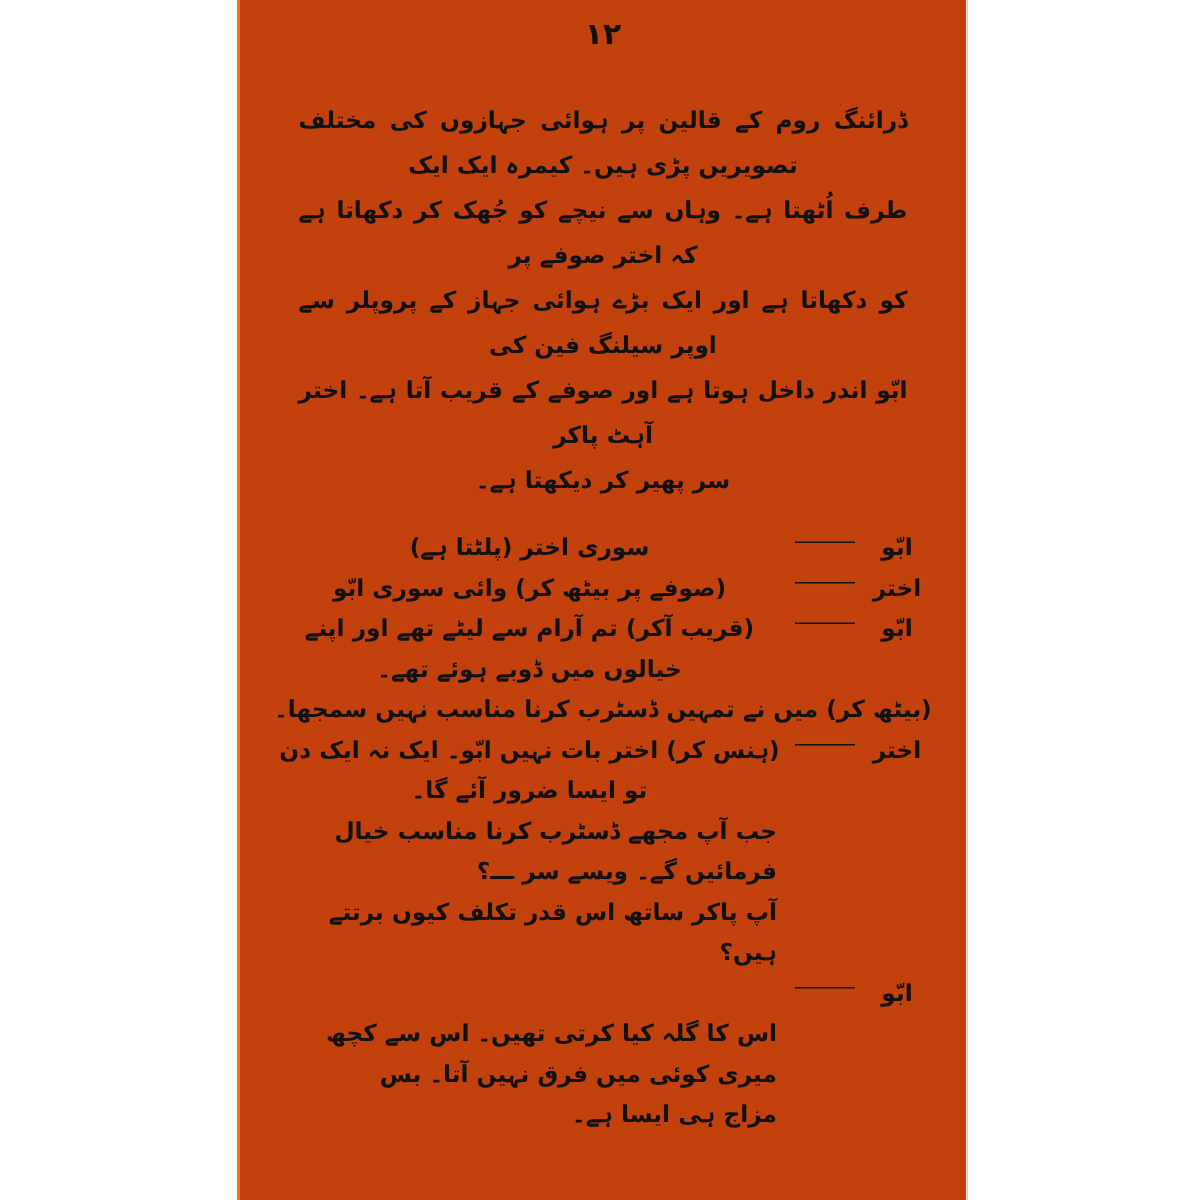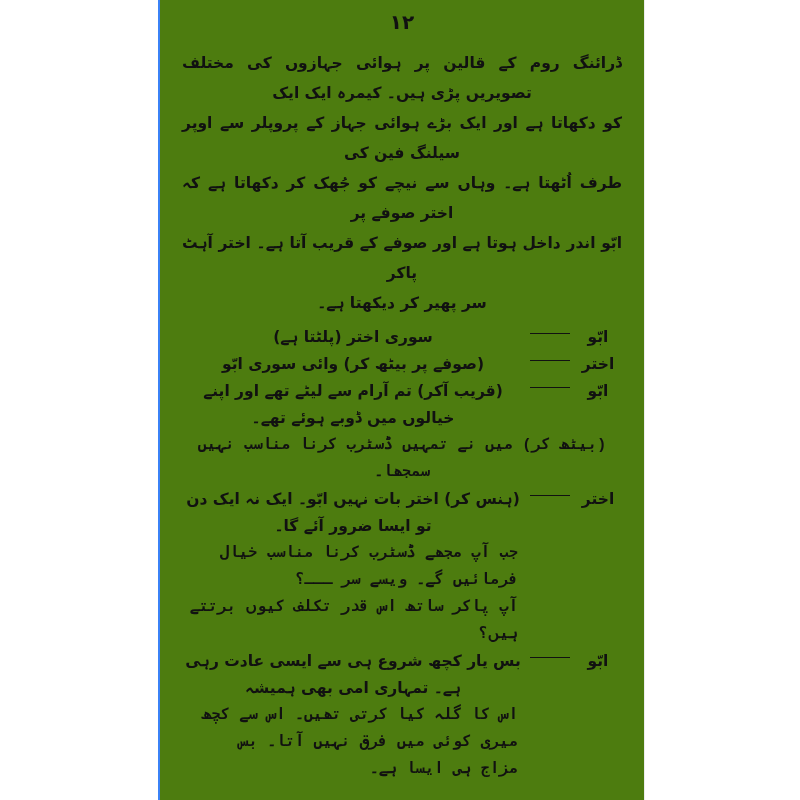--- a/index.html
+++ b/index.html
@@ -2,54 +2,54 @@
 <html><head>
 <meta charset="utf-8">
 <style>
   html, body { margin: 0; padding: 0; }
   body {
     width: 800px; height: 800px; background: #ffffff; position: relative; overflow: hidden;
     font-family: "DejaVu Sans", sans-serif; color: #111;
   }
   .page {
     position: absolute; left: 158px; top: 0; width: 484px; height: 800px;
-    background: #4d7c0f;
-    border-left: 2px solid #3b82f6;
+    background: #c2410c;
+    border-left: 2px solid #f97316;
     border-right: 1px solid #ececec;
   }
   .page-number {
     position: absolute; top: 10px; left: 0; right: 0; text-align: center;
     font-size: 20px; font-weight: bold; letter-spacing: 1px;
   }
   .body-text {
     position: absolute; top: 48px; left: 22px; right: 22px;
     direction: rtl; text-align: justify;
     font-size: 15.5px; font-weight: bold; line-height: 30px;
   }
-  .para { margin: 0; text-align-last: center; }
+  .para { margin: 17px; text-align-last: center; }
   .para .last { display: block; text-align: right; }
   .dialogue { margin-top: 6px; }
   .line { display: flex; direction: rtl; align-items: baseline; min-height: 27px; line-height: 27px; }
   .speaker { flex: 0 0 auto; min-width: 48px; text-align: center; }
   .dash { flex: 0 0 auto; display: inline-block; width: 40px; border-bottom: 1.5px solid #111; margin: 0 4px 0 6px; position: relative; top: -8px; }
   .text { flex: 1 1 auto; text-align: center; }
-  .cont { padding-right: 104px; text-align: right; min-height: 27px; line-height: 27px; font-family: Liberation Mono, monospace; }
+  .cont { padding-right: 104px; text-align: right; min-height: 27px; line-height: 27px; }
   .cont.center { padding-right: 0; text-align: center; }
 </style>
 </head>
 <body>
 
 <div class="page">
   <div class="page-number">۱۲</div>
 
   <div class="body-text">
     <div class="para">
       <div>ڈرائنگ روم کے قالین پر ہوائی جہازوں کی مختلف تصویریں پڑی ہیں۔ کیمرہ ایک ایک</div>
+      <div>طرف اُٹھتا ہے۔ وہاں سے نیچے کو جُھک کر دکھاتا ہے کہ اختر صوفے پر</div>
       <div>کو دکھاتا ہے اور ایک بڑے ہوائی جہاز کے پروپلر سے اوپر سیلنگ فین کی</div>
-      <div>طرف اُٹھتا ہے۔ وہاں سے نیچے کو جُھک کر دکھاتا ہے کہ اختر صوفے پر</div>
       <div>ابّو اندر داخل ہوتا ہے اور صوفے کے قریب آتا ہے۔ اختر آہٹ پاکر</div>
       <div class="last">سر پھیر کر دیکھتا ہے۔</div>
     </div>
 
     <div class="dialogue">
       <div>
         <div class="line">
             <span class="speaker">ابّو</span>
             <span class="dash"></span>
             <span class="text">سوری اختر (پلٹتا ہے)</span>
@@ -76,21 +76,20 @@
             <span class="dash"></span>
             <span class="text">(ہنس کر) اختر بات نہیں ابّو۔ ایک نہ ایک دن تو ایسا ضرور آئے گا۔</span>
           </div>
         <div class="cont">جب آپ مجھے ڈسٹرب کرنا مناسب خیال فرمائیں گے۔ ویسے سر ـــ؟</div>
         <div class="cont">آپ پاکر ساتھ اس قدر تکلف کیوں برتتے ہیں؟</div>
       </div>
       <div>
         <div class="line">
             <span class="speaker">ابّو</span>
             <span class="dash"></span>
-            <span class="text">بس یار کچھ شروع ہی سے ایسی عادت رہی ہے۔ تمہاری امی بھی ہمیشہ</span>
           </div>
         <div class="cont">اس کا گلہ کیا کرتی تھیں۔ اس سے کچھ میری کوئی میں فرق نہیں آتا۔ بس</div>
         <div class="cont">مزاج ہی ایسا ہے۔</div>
       </div>
 
     </div>
   </div>
 </div>
 
 </body></html>

